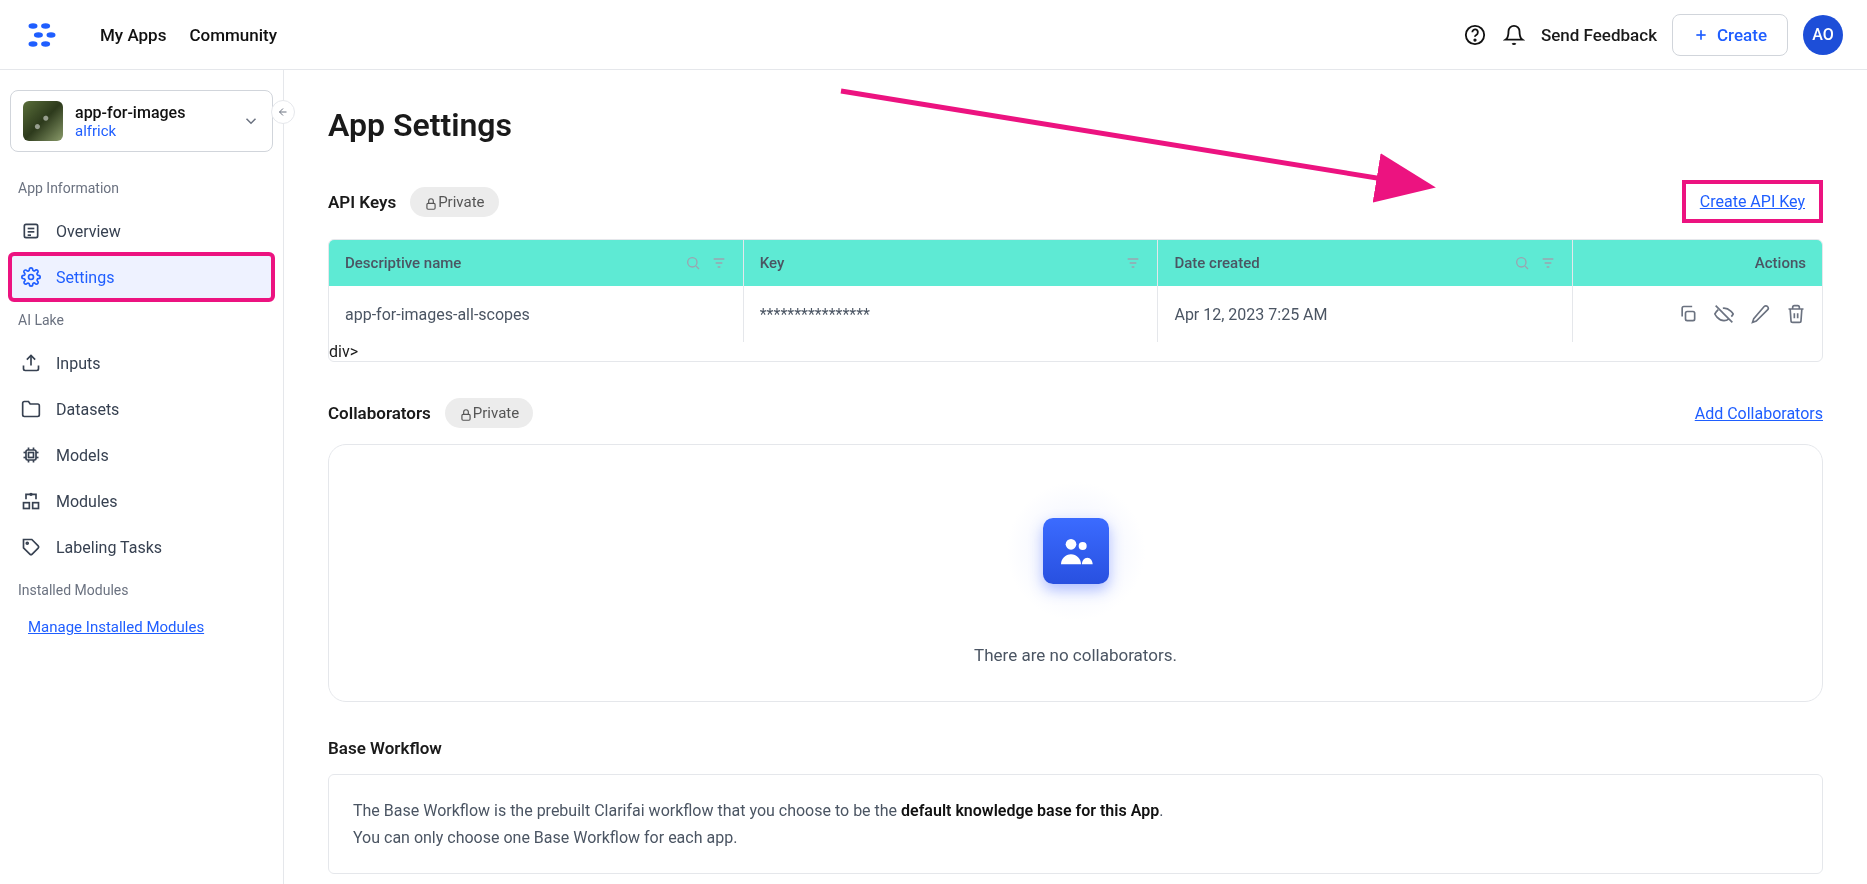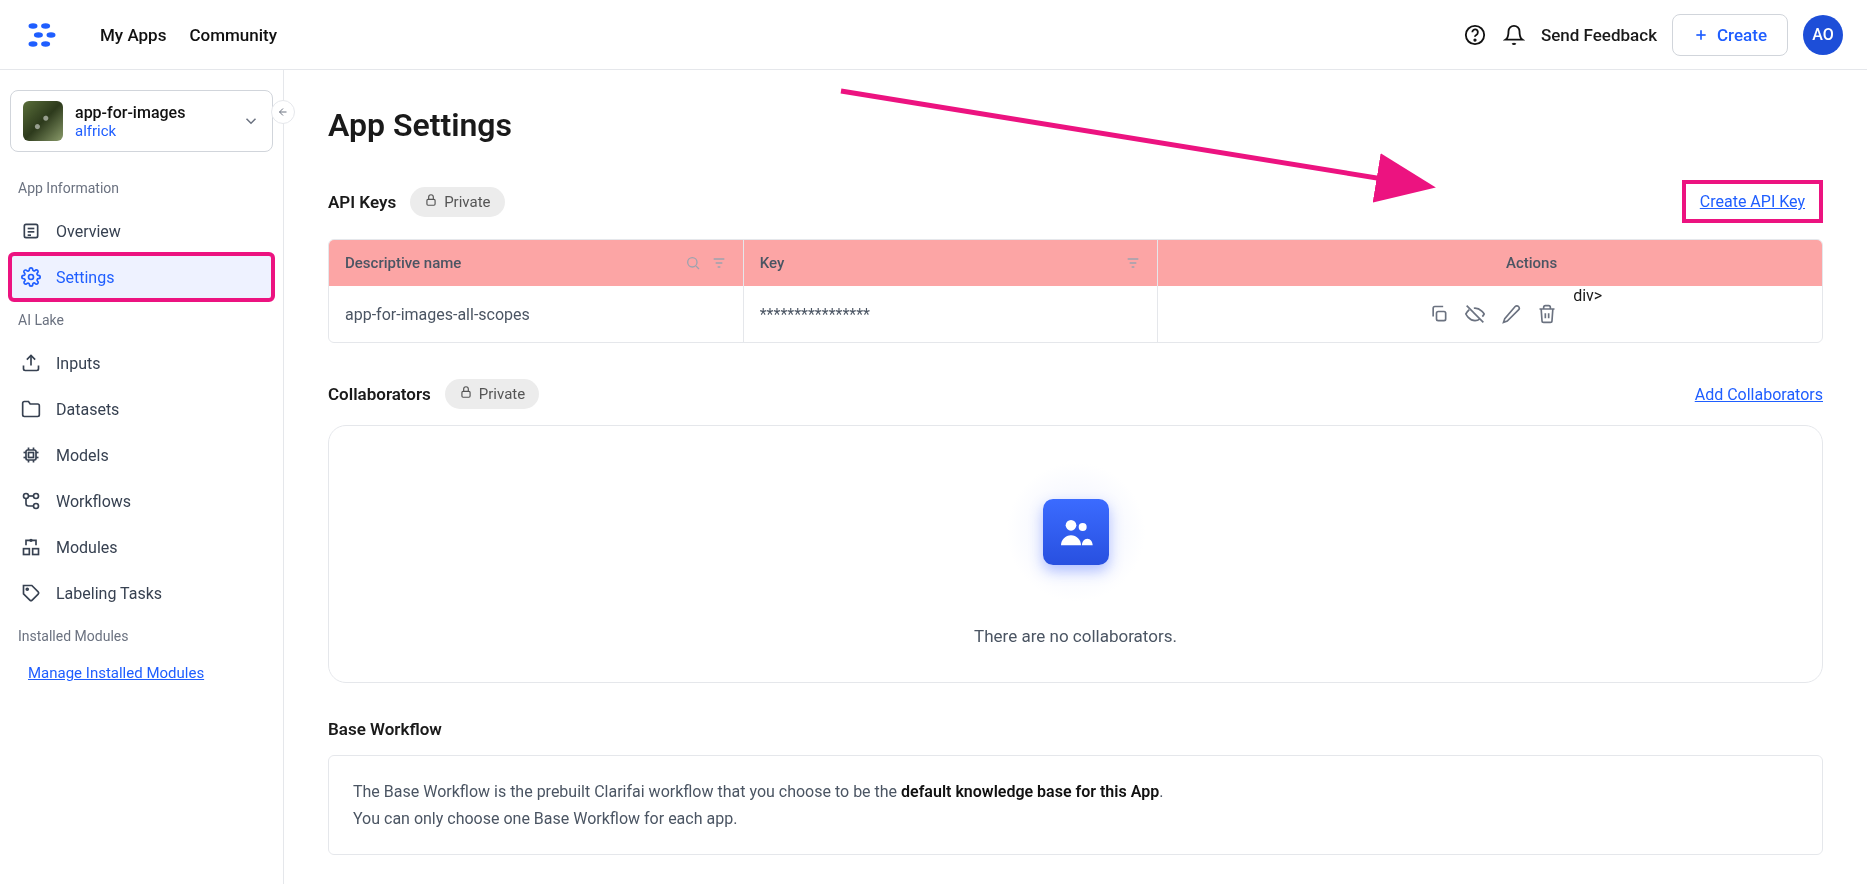--- a/index.html
+++ b/index.html
@@ -29,25 +29,25 @@
 .side-item { display: flex; align-items: center; gap: 14px; padding: 12px 10px; border-radius: 4px; font-size: 16px; cursor: pointer; color: #374151; }
 .side-item.active { background: #eef2ff; color: #1f5eff; }
 .side-item.active.highlighted { outline: 4px solid #ec1380; outline-offset: -2px; }
 .side-icon { width: 22px; height: 22px; display: flex; align-items: center; justify-content: center; flex-shrink: 0; }
 .manage-link { color: #1f5eff; text-decoration: underline; font-size: 15px; padding: 8px 18px; display: inline-block; cursor: pointer; }
 .main { flex: 1; padding: 36px 44px; overflow-y: auto; }
 h1 { font-size: 32px; font-weight: 600; color: #1a1a1a; margin-bottom: 36px; }
 .section-header { display: flex; align-items: center; justify-content: space-between; margin-bottom: 16px; }
 .section-header-left { display:flex; align-items:center; gap: 14px; }
 .section-title { font-size: 17px; font-weight: 600; }
-.private-badge { display: inline-flex; align-items: flex-start; gap: 6px; background: #ececec; border-radius: 16px; padding: 6px 14px; font-size: 15px; color: #555; }
+.private-badge { display: inline-flex; align-items: flex-end; background: #ececec; border-radius: 16px; padding: 6px 14px; font-size: 15px; color: #555; }
 .link-blue { color: #1f5eff; text-decoration: underline; font-size: 16px; cursor: pointer; }
 .create-api-box { border: 4px solid #ec1380; padding: 8px 14px; }
 .table { border: 1px solid #e5e7eb; border-radius: 6px; overflow: hidden; }
-.thead { display: grid; grid-template-columns: 2fr 2fr 2fr 1.2fr; background: #fca5a5; }
+.thead { display: grid; grid-template-columns: 2fr 2fr 2fr 1.2fr; background: #5eead4; }
 .th { padding: 14px 16px; font-size: 15px; font-weight: 500; color: #4b5563; display:flex; align-items:center; justify-content:space-between; border-right: 1px solid #e5e7eb; }
 .th:last-child { border-right: none; justify-content: flex-end; }
 .th-icons { display:flex; gap:10px; color:#9ca3af; }
 .tbody { display: grid; grid-template-columns: 2fr 2fr 2fr 1.2fr; }
 .td { padding: 18px 16px; font-size: 16px; color: #4b5563; border-right: 1px solid #e5e7eb; display:flex; align-items:center; }
 .td:last-child { border-right:none; justify-content:flex-end; gap: 16px; }
 .row-action { width: 20px; height: 20px; color: #6b7280; cursor: pointer; }
 .collaborators-box { border: 1px solid #e5e7eb; border-radius: 18px; padding: 36px; display: flex; flex-direction: column; align-items: center; justify-content: center; gap: 24px; }
 .collab-icon-wrap { width: 140px; height: 140px; border-radius: 50%; background: radial-gradient(circle,#f5f7ff 30%,#fff 70%); display:flex; align-items:center; justify-content:center; }
 .collab-icon { width: 66px; height: 66px; border-radius: 10px; background: linear-gradient(180deg,#3b6bff,#2850e0); box-shadow: 0 6px 14px rgba(43,84,255,.35); display:flex; align-items:center; justify-content:center; color:#fff; }
@@ -194,32 +194,20 @@
             <line x1="18" y1="15" x2="21" y2="15"></line>
             <line x1="9" y1="3" x2="9" y2="6"></line>
             <line x1="15" y1="3" x2="15" y2="6"></line>
             <line x1="9" y1="18" x2="9" y2="21"></line>
             <line x1="15" y1="18" x2="15" y2="21"></line>
           </svg>
         </span>
       <span>Models</span>
     </div>
 
-    <div class="side-item">
-      <span class="side-icon">
-          <svg width="20" height="20" viewBox="0 0 24 24" fill="none" stroke="currentColor" stroke-width="2">
-            <circle cx="6" cy="6" r="3"></circle>
-            <circle cx="18" cy="18" r="3"></circle>
-            <circle cx="18" cy="6" r="3"></circle>
-            <path d="M9 6h6"></path>
-            <path d="M6 9v6a3 3 0 0 0 3 3h6"></path>
-          </svg>
-        </span>
-      <span>Workflows</span>
-    </div>
 
     <div class="side-item">
       <span class="side-icon">
           <svg width="20" height="20" viewBox="0 0 24 24" fill="none" stroke="currentColor" stroke-width="2">
             <rect x="3" y="14" width="7" height="7"></rect>
             <rect x="14" y="14" width="7" height="7"></rect>
             <path d="M6 10V4h12v6"></path>
             <circle cx="12" cy="4" r="1" fill="currentColor"></circle>
           </svg>
         </span>
@@ -279,26 +267,41 @@
           <span>Key</span>
           <span class="th-icons">
             <svg width="16" height="16" viewBox="0 0 24 24" fill="none" stroke="currentColor" stroke-width="2">
                 <line x1="4" y1="6" x2="20" y2="6"></line>
                 <line x1="7" y1="12" x2="17" y2="12"></line>
                 <line x1="10" y1="18" x2="14" y2="18"></line>
               </svg>
           </span>
         </div>
         <div class="th">
+          <span>Date created</span>
+          <span class="th-icons">
+            <svg width="16" height="16" viewBox="0 0 24 24" fill="none" stroke="currentColor" stroke-width="2">
+                <circle cx="11" cy="11" r="7"></circle>
+                <line x1="21" y1="21" x2="16.7" y2="16.7"></line>
+              </svg>
+            <svg width="16" height="16" viewBox="0 0 24 24" fill="none" stroke="currentColor" stroke-width="2">
+                <line x1="4" y1="6" x2="20" y2="6"></line>
+                <line x1="7" y1="12" x2="17" y2="12"></line>
+                <line x1="10" y1="18" x2="14" y2="18"></line>
+              </svg>
+          </span>
+        </div>
+        <div class="th">
           <span>Actions</span>
         </div>
       </div>
       <div class="tbody">
         <div class="td">app-for-images-all-scopes</div>
         <div class="td">****************</div>
+        <div class="td">Apr 12, 2023 7:25 AM</div>
         <div class="td">
           <span class="row-action">
               <svg width="20" height="20" viewBox="0 0 24 24" fill="none" stroke="currentColor" stroke-width="2">
                 <rect x="9" y="9" width="11" height="11" rx="2"></rect>
                 <path d="M5 15V5a2 2 0 0 1 2-2h10"></path>
               </svg>
             </span>
           <span class="row-action">
               <svg width="20" height="20" viewBox="0 0 24 24" fill="none" stroke="currentColor" stroke-width="2">
                 <path d="M17.9 17.9A10 10 0 0 1 12 20C5 20 1 12 1 12a18 18 0 0 1 4.1-5.1"></path>

